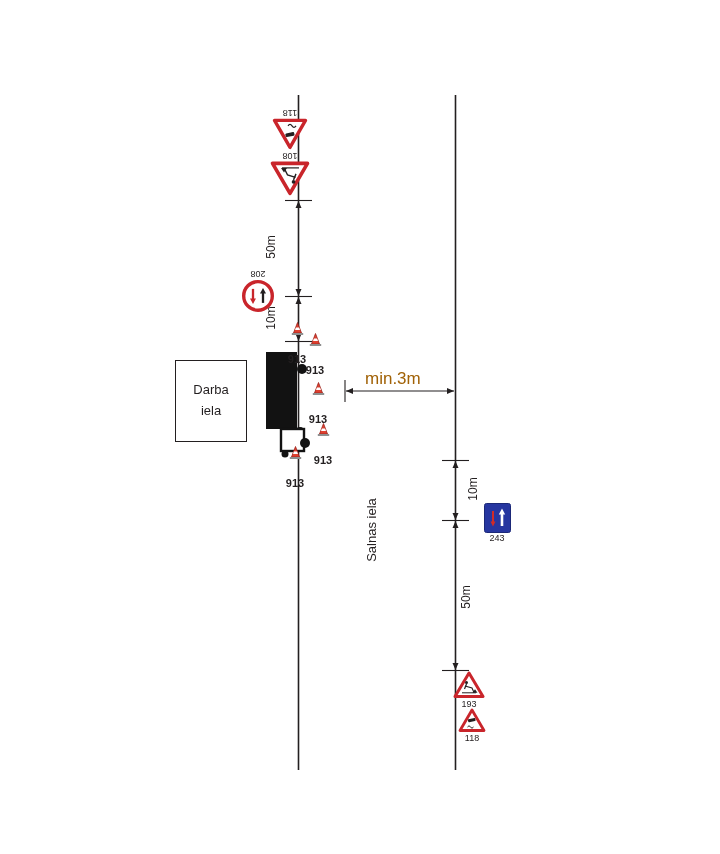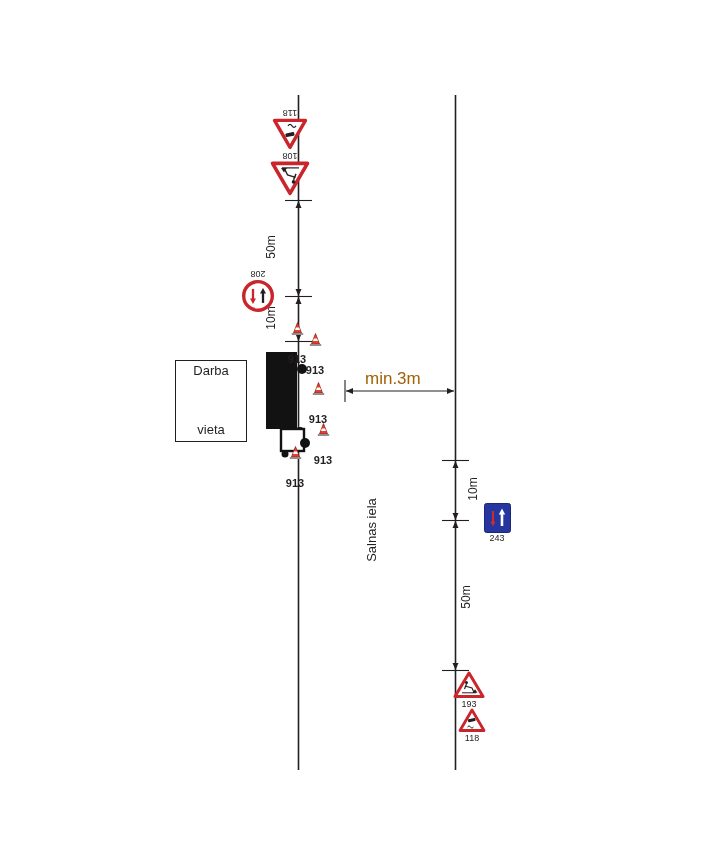--- a/index.html
+++ b/index.html
@@ -8,21 +8,21 @@
   .abs{position:absolute;}
   .lines-svg{left:0;top:0;z-index:1;}
   .sign{display:flex;flex-direction:column;align-items:center;z-index:3;}
   .sign .num{font-size:9px;line-height:1.1;margin-top:1px;color:#231f20;}
   .rot180{transform:rotate(180deg);}
   .vlabel{display:flex;align-items:center;justify-content:center;transform:rotate(-90deg);
           font-size:12px;white-space:nowrap;z-index:2;color:#231f20;}
   .hlabel{font-size:17px;text-align:left;z-index:2;color:#a16207;}
   .street{font-size:13px;}
   .work-box{width:70px;height:80px;border:1.3px solid #231f20;display:flex;flex-direction:column;
-            align-items:center;justify-content:space-between;font-size:13px;line-height:1.6;z-index:2;background:#fff;}
+            align-items:center;justify-content:center;font-size:13px;line-height:1.6;z-index:2;background:#fff;}
   .cone{display:flex;flex-direction:column;align-items:center;width:24px;z-index:4;}
   .cone .num{font-size:11px;font-weight:bold;line-height:1;margin-top:18px;color:#231f20;}
 </style>
 </head>
 <body>
 
 <div id="canvas">
 
   <svg class="abs lines-svg" width="720" height="854">
     <g stroke="#231f20" stroke-width="1.6">
@@ -97,21 +97,21 @@
         <polygon points="9,19.5 15,19.5 12,25" fill="#231f20"></polygon>
         <line x1="22" y1="24" x2="22" y2="13" stroke="#c9252b" stroke-width="2.3"></line>
         <polygon points="19,14.5 25,14.5 22,9" fill="#c9252b"></polygon>
       </g>
     </svg>
     <span class="num">208</span>
   </div>
 
   <div class="abs work-box" style="left:175px;top:360px">
     <span>Darba</span>
-    <span>vieta</span>
+    <span>iela</span>
   </div>
 
   <div class="abs cone" style="left:285px;top:321px">
     <svg width="13" height="15">
       <polygon points="6.5,1.5 10.5,12 2.5,12" fill="#e0402f" stroke="#9b221c" stroke-width="0.8"></polygon>
       <polygon points="4.9,6.5 8.1,6.5 9,9 4,9" fill="#ffffff"></polygon>
       <rect x="0.8" y="12" width="11.4" height="2" fill="#8f8f8f"></rect>
     </svg>
     <span class="num">913</span>
   </div>

